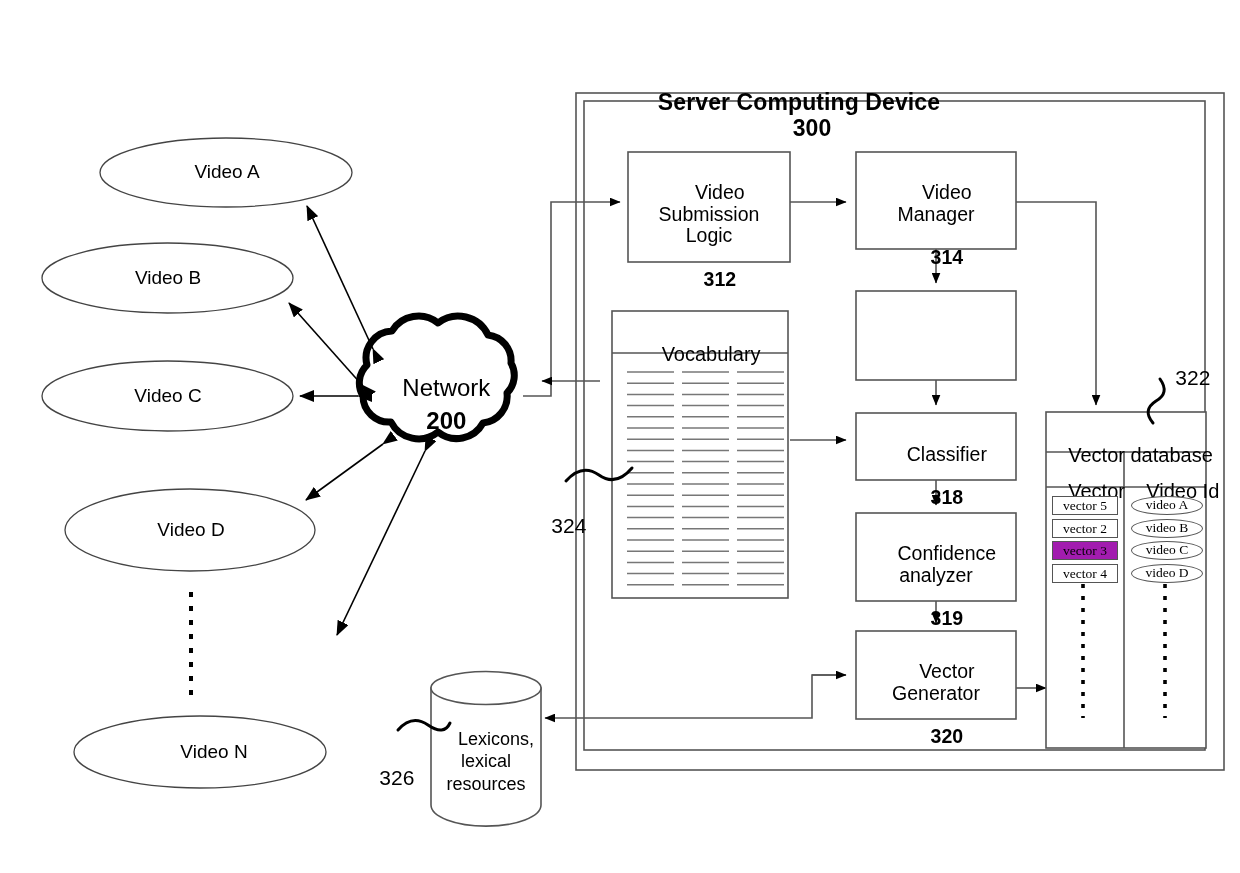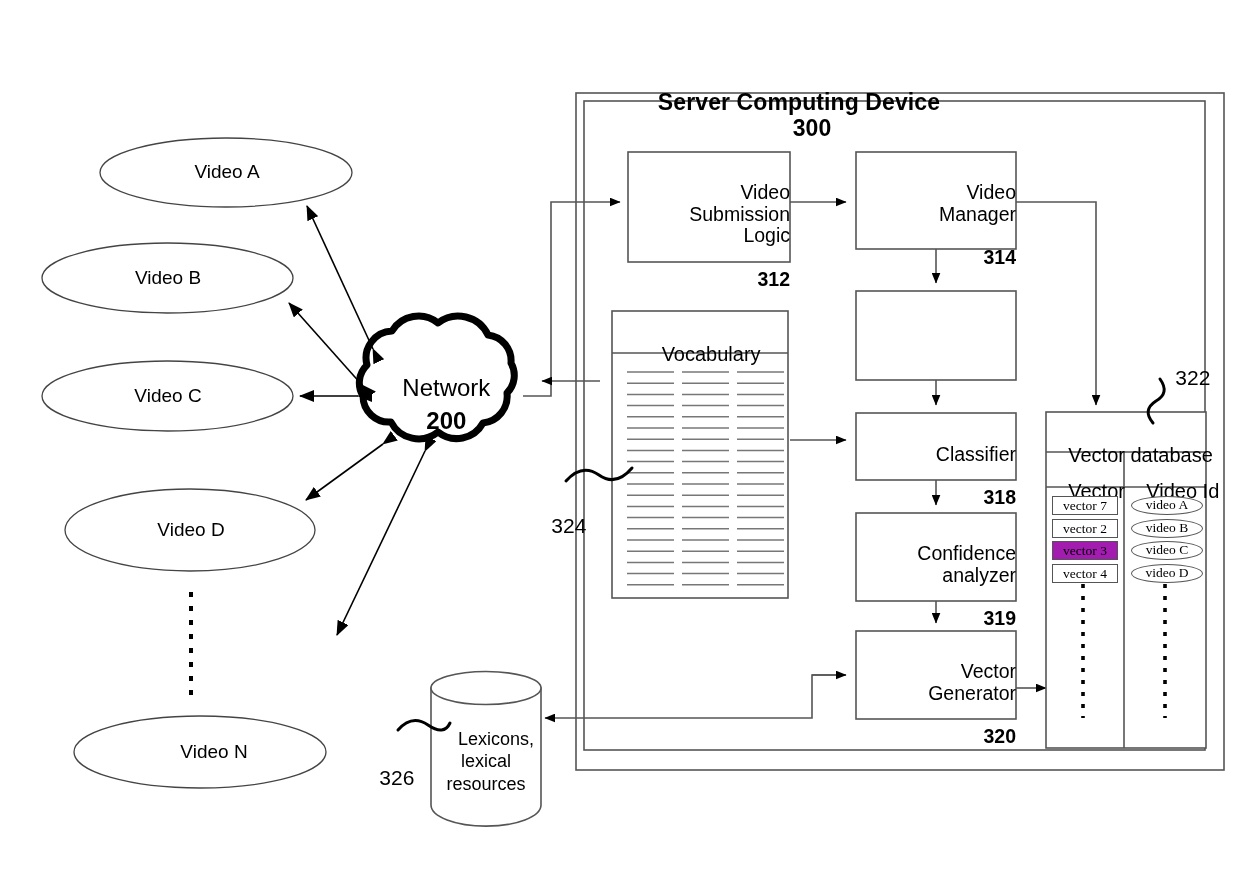--- a/index.html
+++ b/index.html
@@ -1,21 +1,21 @@
 <!DOCTYPE html>
 <html><head>
 <meta charset="utf-8">
 <style>
   html,body{margin:0;padding:0;background:#ffffff;}
   body{width:1240px;height:873px;font-family:"Liberation Sans",sans-serif;color:#000;}
   #stage{position:relative;width:1240px;height:873px;overflow:hidden;background:#fff;}
   svg#canvas{position:absolute;left:0;top:0;width:1240px;height:873px;}
   .lbl{position:absolute;text-align:center;line-height:1.12;white-space:pre;}
   .hdr{font-weight:bold;font-size:23px;letter-spacing:.1px;}
-  .boxtxt{font-size:19.5px;text-align:right;}
+  .boxtxt{font-size:19.5px;}
   .boxtxt b{font-weight:bold;}
   .ellipsetxt{font-size:19px;}
   .cloudtxt{font-size:24px;}
   .cloudtxt b{font-weight:bold;font-size:24px;}
   .callout{font-size:21px;}
   .vdbtitle{font-size:20px;}
   .vdbcol{font-size:20px;}
   .cyl{font-size:18px;line-height:1.25;}
   .serif{font-family:"Liberation Serif",serif;font-size:13.5px;}
 </style>
@@ -219,21 +219,21 @@
   <div class="lbl callout" style="left:1152px;top:342px;width:48px;">
     <span>322</span>
   </div>
   <div class="lbl vdbcol" style="left:1046px;top:458px;width:78px;">
     <span>Vector</span>
   </div>
   <div class="lbl vdbcol" style="left:1124px;top:458px;width:82px;">
     <span>Video Id</span>
   </div>
   <div id="vdb-rows">
-      <div class="serif" style="position: absolute; left: 1052px; top: 496px; width: 64px; height: 17px; border: 1.4px solid rgb(85, 85, 85); background: rgb(255, 255, 255); text-align: center; line-height: 17px;">vector 7</div>
+      <div class="serif" style="position: absolute; left: 1052px; top: 496px; width: 64px; height: 17px; border: 1.4px solid rgb(85, 85, 85); background: rgb(255, 255, 255); text-align: center; line-height: 17px;">vector 5</div>
       <div class="serif" style="position: absolute; left: 1131px; top: 496px; width: 70px; height: 17px; border: 1.4px solid rgb(85, 85, 85); border-radius: 50%; background: rgb(255, 255, 255); text-align: center; line-height: 16px;">video A</div>
       <div class="serif" style="position: absolute; left: 1052px; top: 518.5px; width: 64px; height: 17px; border: 1.4px solid rgb(85, 85, 85); background: rgb(255, 255, 255); text-align: center; line-height: 17px;">vector 2</div>
       <div class="serif" style="position: absolute; left: 1131px; top: 518.5px; width: 70px; height: 17px; border: 1.4px solid rgb(85, 85, 85); border-radius: 50%; background: rgb(255, 255, 255); text-align: center; line-height: 16px;">video B</div>
       <div class="serif" style="position: absolute; left: 1052px; top: 541px; width: 64px; height: 17px; border: 1.4px solid rgb(85, 85, 85); background: #a21caf; text-align: center; line-height: 17px;">vector 3</div>
       <div class="serif" style="position: absolute; left: 1131px; top: 541px; width: 70px; height: 17px; border: 1.4px solid rgb(85, 85, 85); border-radius: 50%; background: rgb(255, 255, 255); text-align: center; line-height: 16px;">video C</div>
       <div class="serif" style="position: absolute; left: 1052px; top: 563.5px; width: 64px; height: 17px; border: 1.4px solid rgb(85, 85, 85); background: rgb(255, 255, 255); text-align: center; line-height: 17px;">vector 4</div>
       <div class="serif" style="position: absolute; left: 1131px; top: 563.5px; width: 70px; height: 17px; border: 1.4px solid rgb(85, 85, 85); border-radius: 50%; background: rgb(255, 255, 255); text-align: center; line-height: 16px;">video D</div>
     </div>
 
   <div class="lbl cyl" style="left:434px;top:705px;width:104px;">

